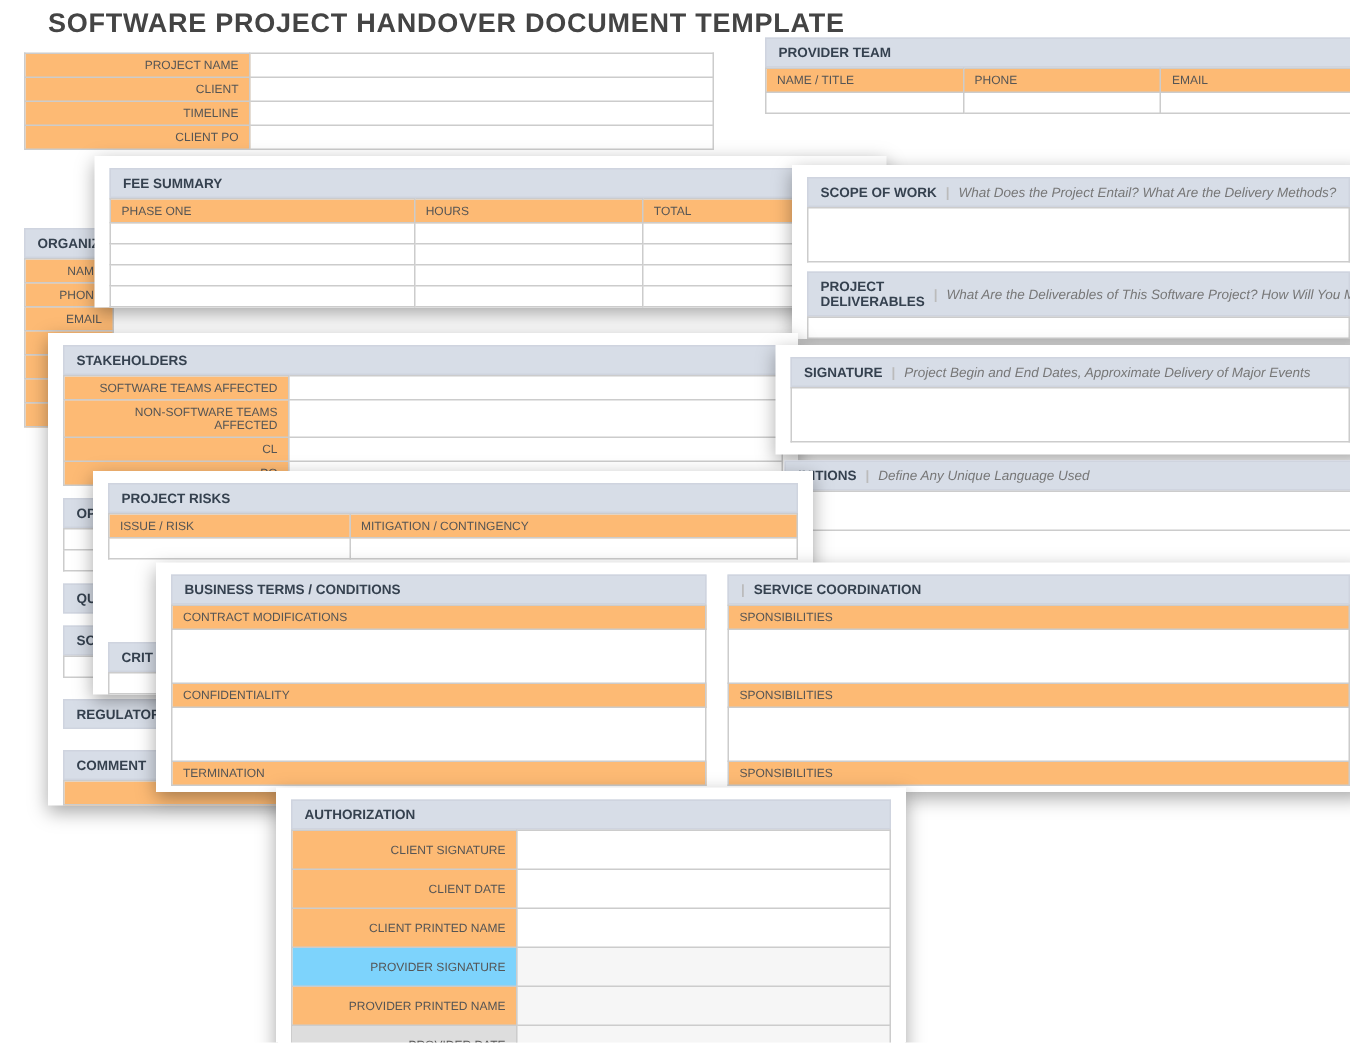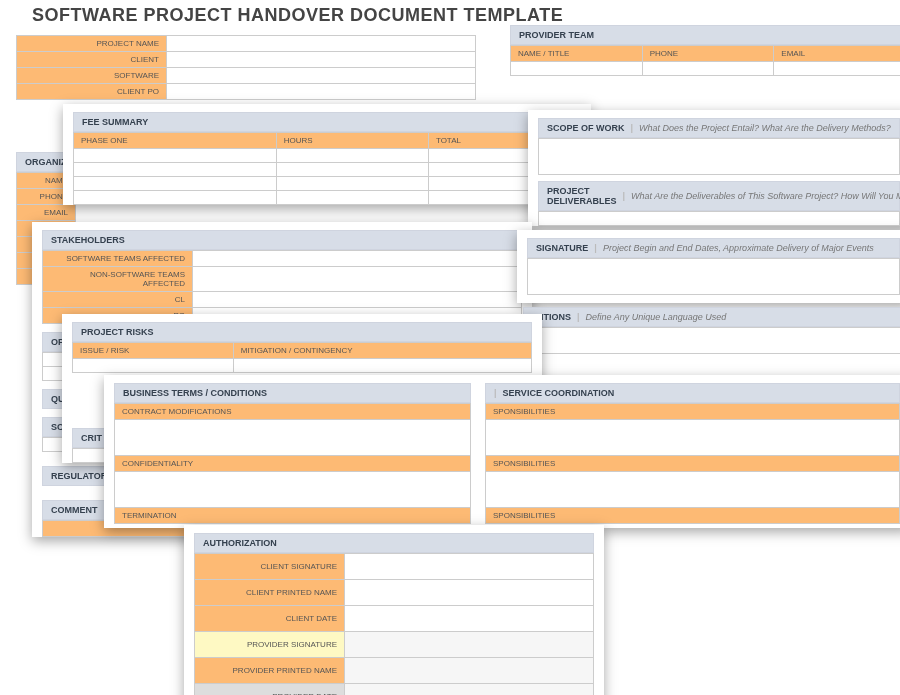--- a/index.html
+++ b/index.html
@@ -80,21 +80,21 @@
     <tbody>
         <tr>
           <td class="lbl">PROJECT NAME</td>
           <td></td>
         </tr>
     <tr>
           <td class="lbl">CLIENT</td>
           <td></td>
         </tr>
     <tr>
-          <td class="lbl">SOFTWARE</td>
+          <td class="lbl">TIMELINE</td>
           <td></td>
         </tr>
     <tr>
           <td class="lbl">CLIENT PO</td>
           <td></td>
         </tr>
   </tbody>
     </table>
 </div>
 
@@ -424,29 +424,29 @@
     <div class="hdr">
         <span>AUTHORIZATION</span>
       </div>
     <table>
       <tbody>
           <tr class="tall">
             <td class="lbl">CLIENT SIGNATURE</td>
             <td></td>
           </tr>
       <tr class="tall">
+            <td class="lbl">CLIENT DATE</td>
+            <td></td>
+          </tr>
+      <tr class="tall">
             <td class="lbl">CLIENT PRINTED NAME</td>
             <td></td>
           </tr>
       <tr class="tall">
-            <td class="lbl">CLIENT DATE</td>
-            <td></td>
-          </tr>
-      <tr class="tall">
-            <td class="lbl" style="background:#fef9c3">PROVIDER SIGNATURE</td>
+            <td class="lbl" style="background:#7dd3fc">PROVIDER SIGNATURE</td>
             <td style="background:#f6f6f6"></td>
           </tr>
       <tr class="tall">
             <td class="lbl" style="background:#fdba74">PROVIDER PRINTED NAME</td>
             <td style="background:#f6f6f6"></td>
           </tr>
       <tr class="tall">
             <td class="lbl" style="background:#ddd">PROVIDER DATE</td>
             <td style="background:#f6f6f6"></td>
           </tr>

